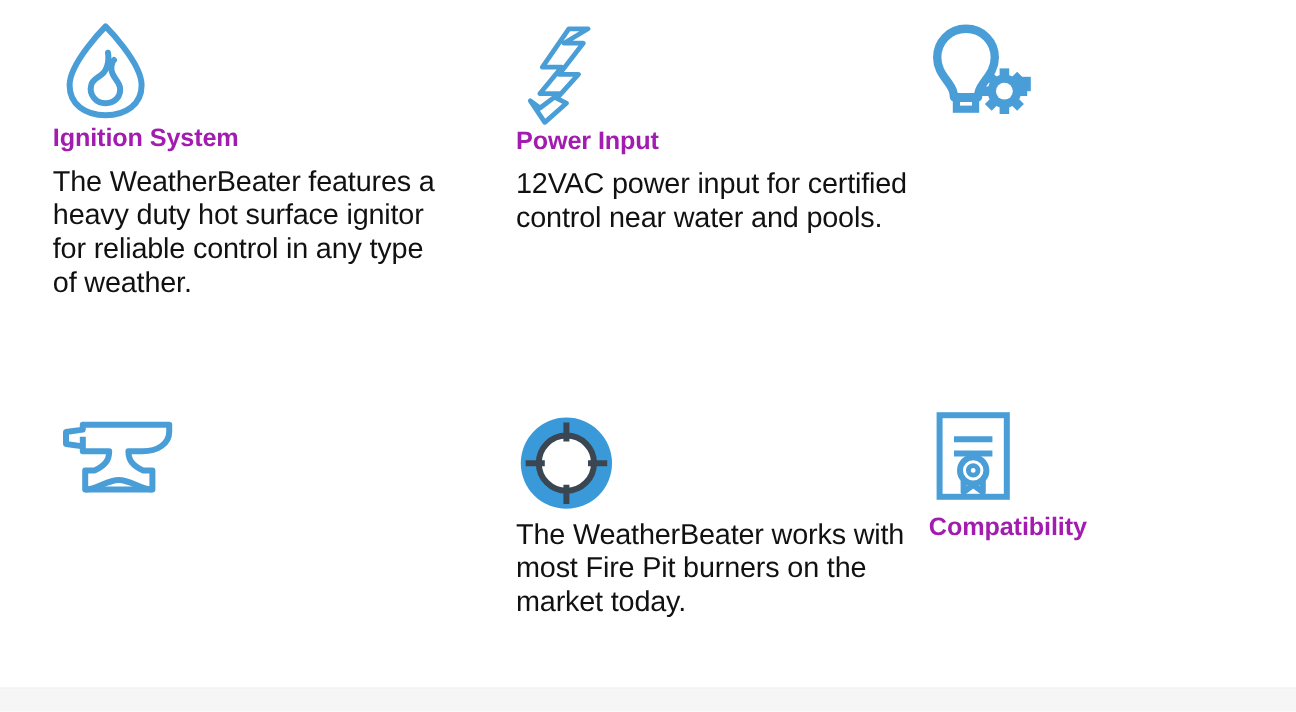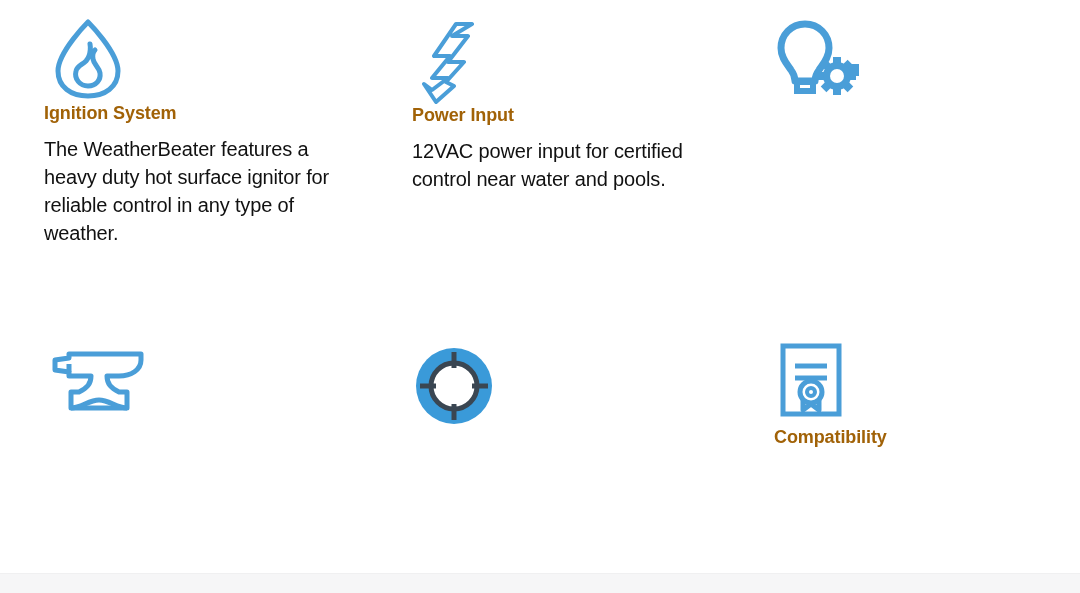--- a/index.html
+++ b/index.html
@@ -24,48 +24,48 @@
     background: #ffffff;
   }
 
   .feature-card {
     position: absolute;
     box-sizing: border-box;
   }
 
   
   .col-1 { left: 44px;  width: 320px; }
-  .col-2 { left: 412px; width: 330px; }
+  .col-2 { left: 430px; width: 330px; }
   .col-3 { left: 774px; width: 300px; }
 
   
   .row-1 { top: 18px;  }
   .row-2 { top: 336px; }
 
   .icon-box {
     height: 86px;
     display: block;
     position: relative;
   }
   .icon-box svg {
     display: block;
   }
 
   .feature-title {
-    font-size: 18px;
+    font-size: 21px;
     font-weight: bold;
-    color: #a16207;
+    color: #a21caf;
     letter-spacing: -0.1px;
     margin: 0 0 11px 0;
     line-height: 1.1;
     white-space: nowrap;
   }
 
   .feature-desc {
-    font-size: 20px;
+    font-size: 24px;
     color: #111111;
     line-height: 28px;
     margin: 0;
     letter-spacing: -0.15px;
   }
 
   
   .icon-flame   { padding-top: 0px;  padding-left: 6px; }
   .icon-bolt    { padding-top: 2px;  padding-left: 8px; }
   .icon-bulb    { padding-top: 2px;  padding-left: 1px; }
@@ -144,20 +144,21 @@
     <div class="icon-box icon-target">
       <svg width="80" height="80" viewBox="0 0 80 80">
         <circle cx="40" cy="40" r="38" fill="#3a9ad9"></circle>
         <circle cx="40" cy="40" r="23" fill="#ffffff" stroke="#3a4652" stroke-width="5"></circle>
         <line x1="40" y1="6" x2="40" y2="22" stroke="#3a4652" stroke-width="5"></line>
         <line x1="40" y1="58" x2="40" y2="74" stroke="#3a4652" stroke-width="5"></line>
         <line x1="6" y1="40" x2="22" y2="40" stroke="#3a4652" stroke-width="5"></line>
         <line x1="58" y1="40" x2="74" y2="40" stroke="#3a4652" stroke-width="5"></line>
       </svg>
     </div>
+    <p class="feature-desc">The WeatherBeater works with most Fire Pit burners on the market today.</p>
   </div>
 
   <div class="feature-card col-3 row-2">
     <div class="icon-box icon-cert">
       <svg width="68" height="80" viewBox="0 0 68 80">
         <rect x="6" y="4" width="56" height="68" fill="none" stroke="#4a9ed8" stroke-width="5"></rect>
         <line x1="18" y1="24" x2="50" y2="24" stroke="#4a9ed8" stroke-width="5"></line>
         <line x1="18" y1="36" x2="50" y2="36" stroke="#4a9ed8" stroke-width="5"></line>
         <path d="M26 68 L26 52 L42 52 L42 68 L34 62 Z" fill="#ffffff" stroke="#4a9ed8" stroke-width="5" stroke-linejoin="round"></path>
         <circle cx="34" cy="50" r="11" fill="#ffffff" stroke="#4a9ed8" stroke-width="5"></circle>

